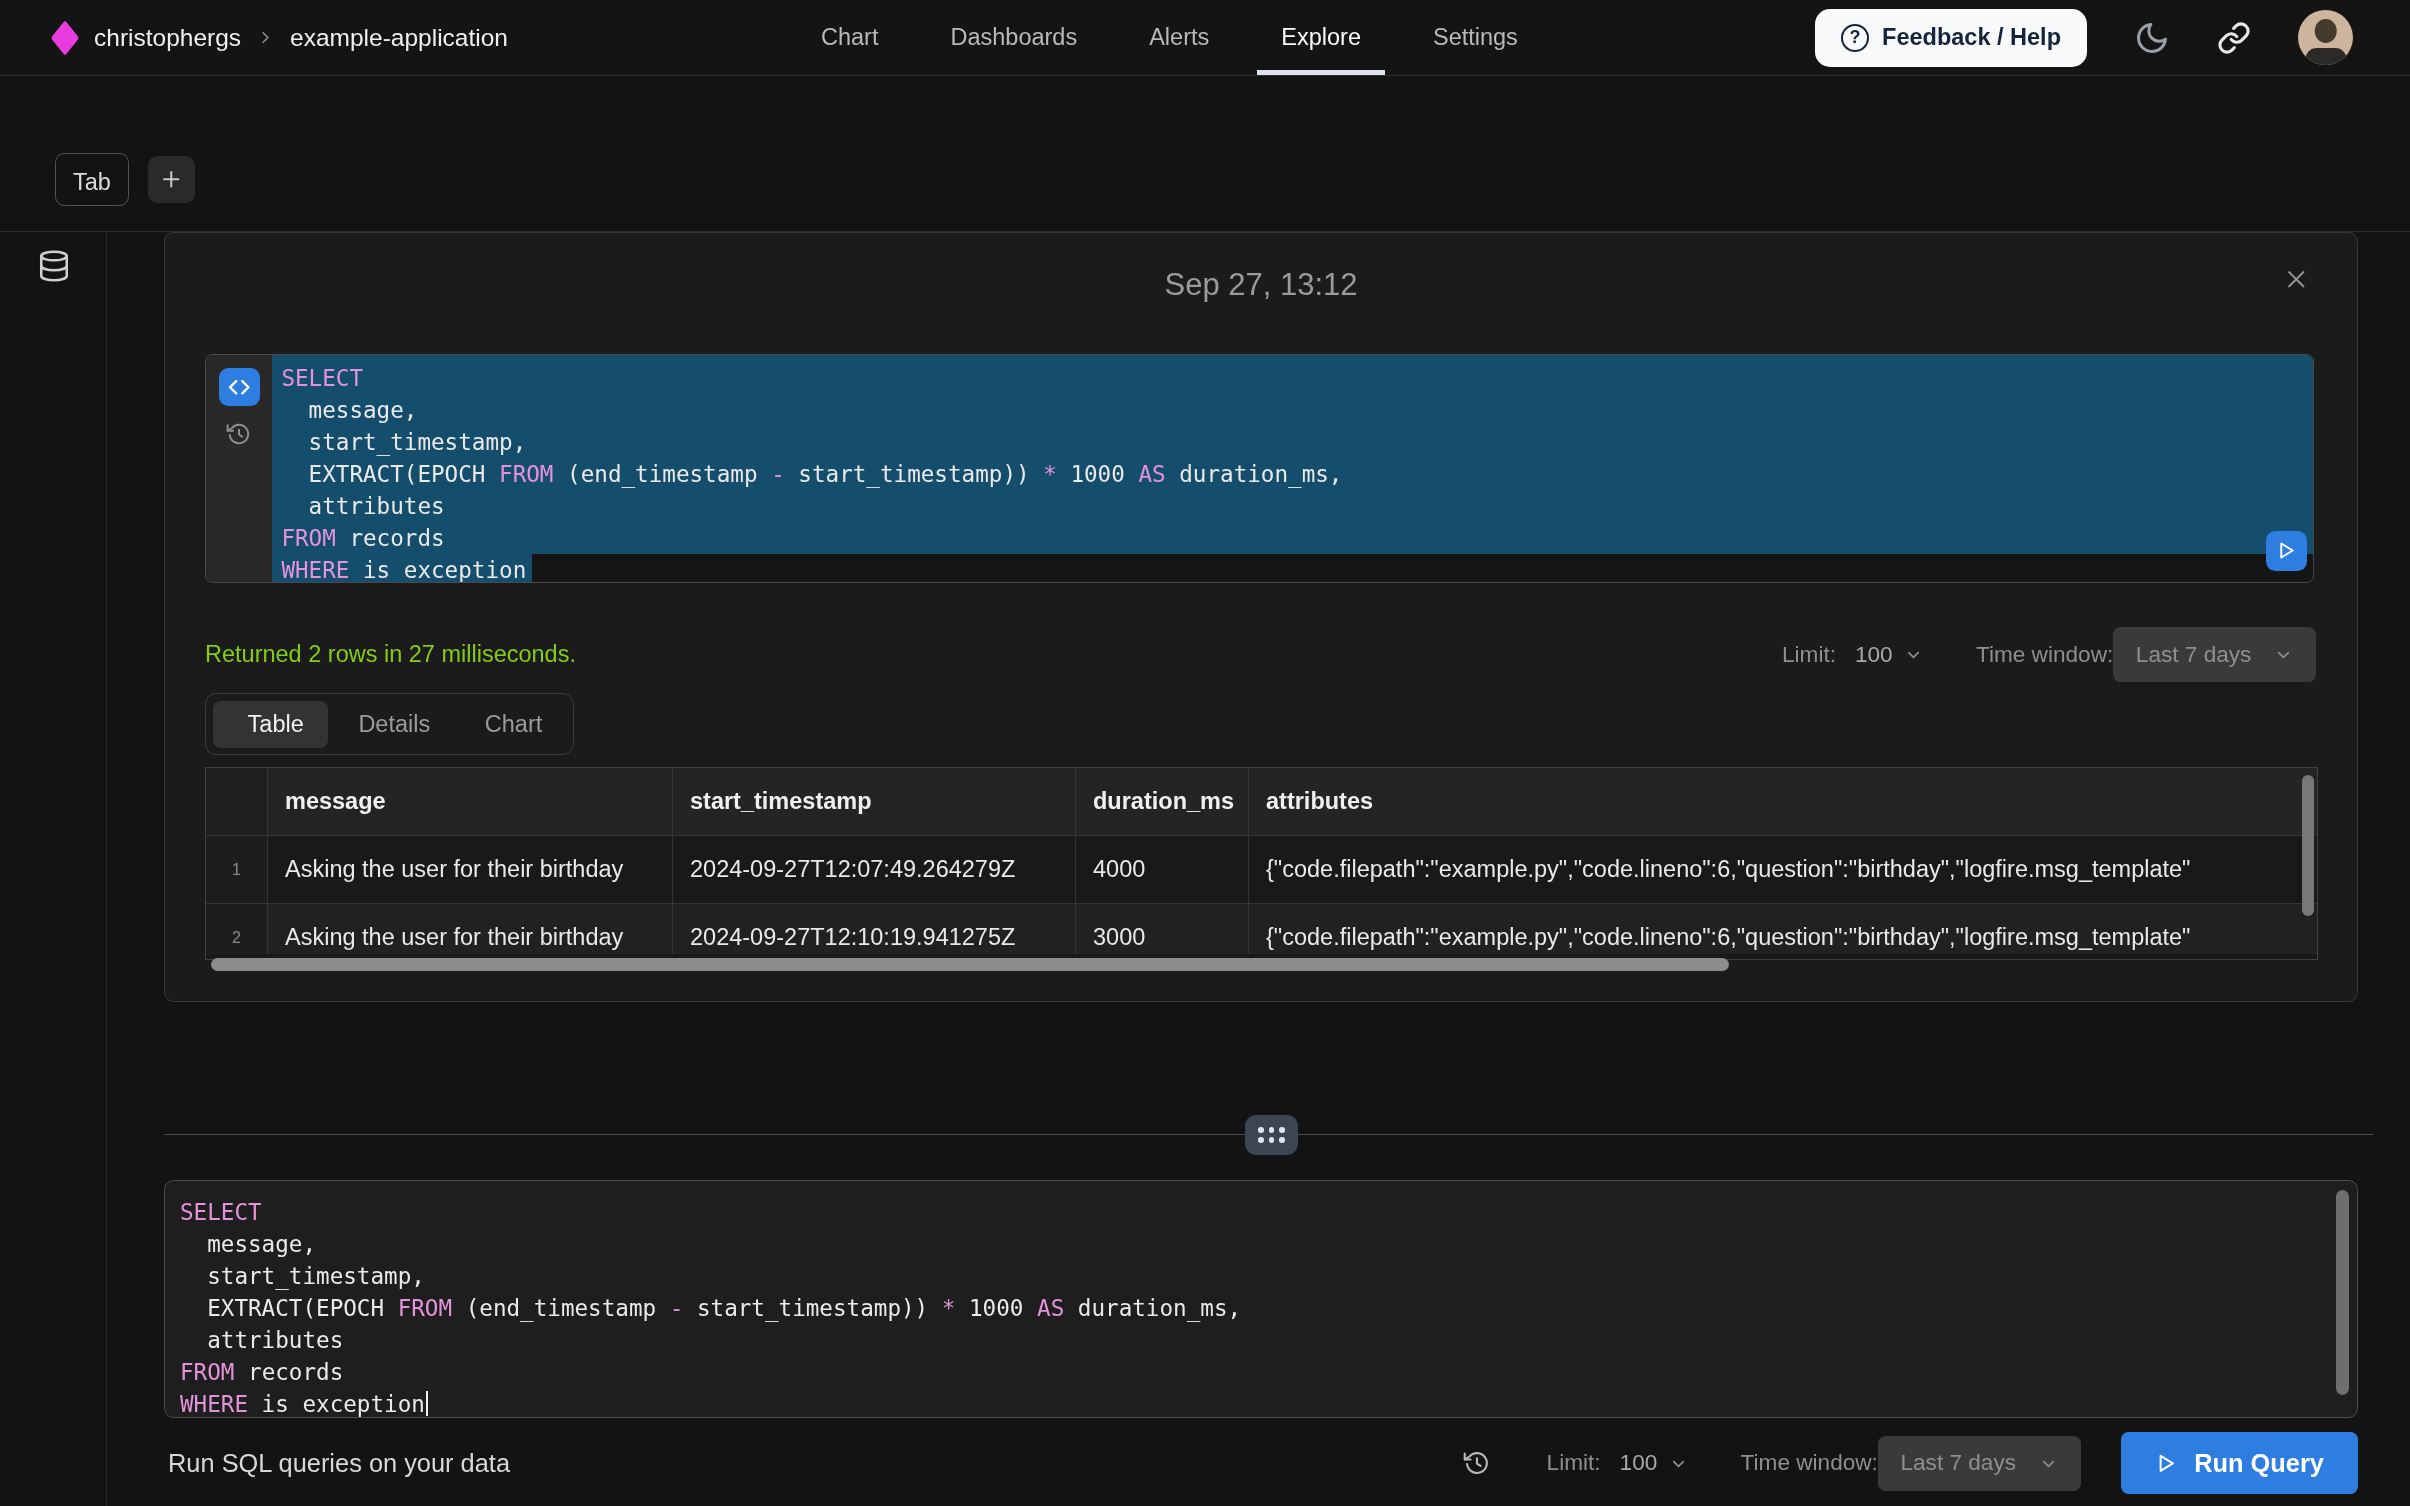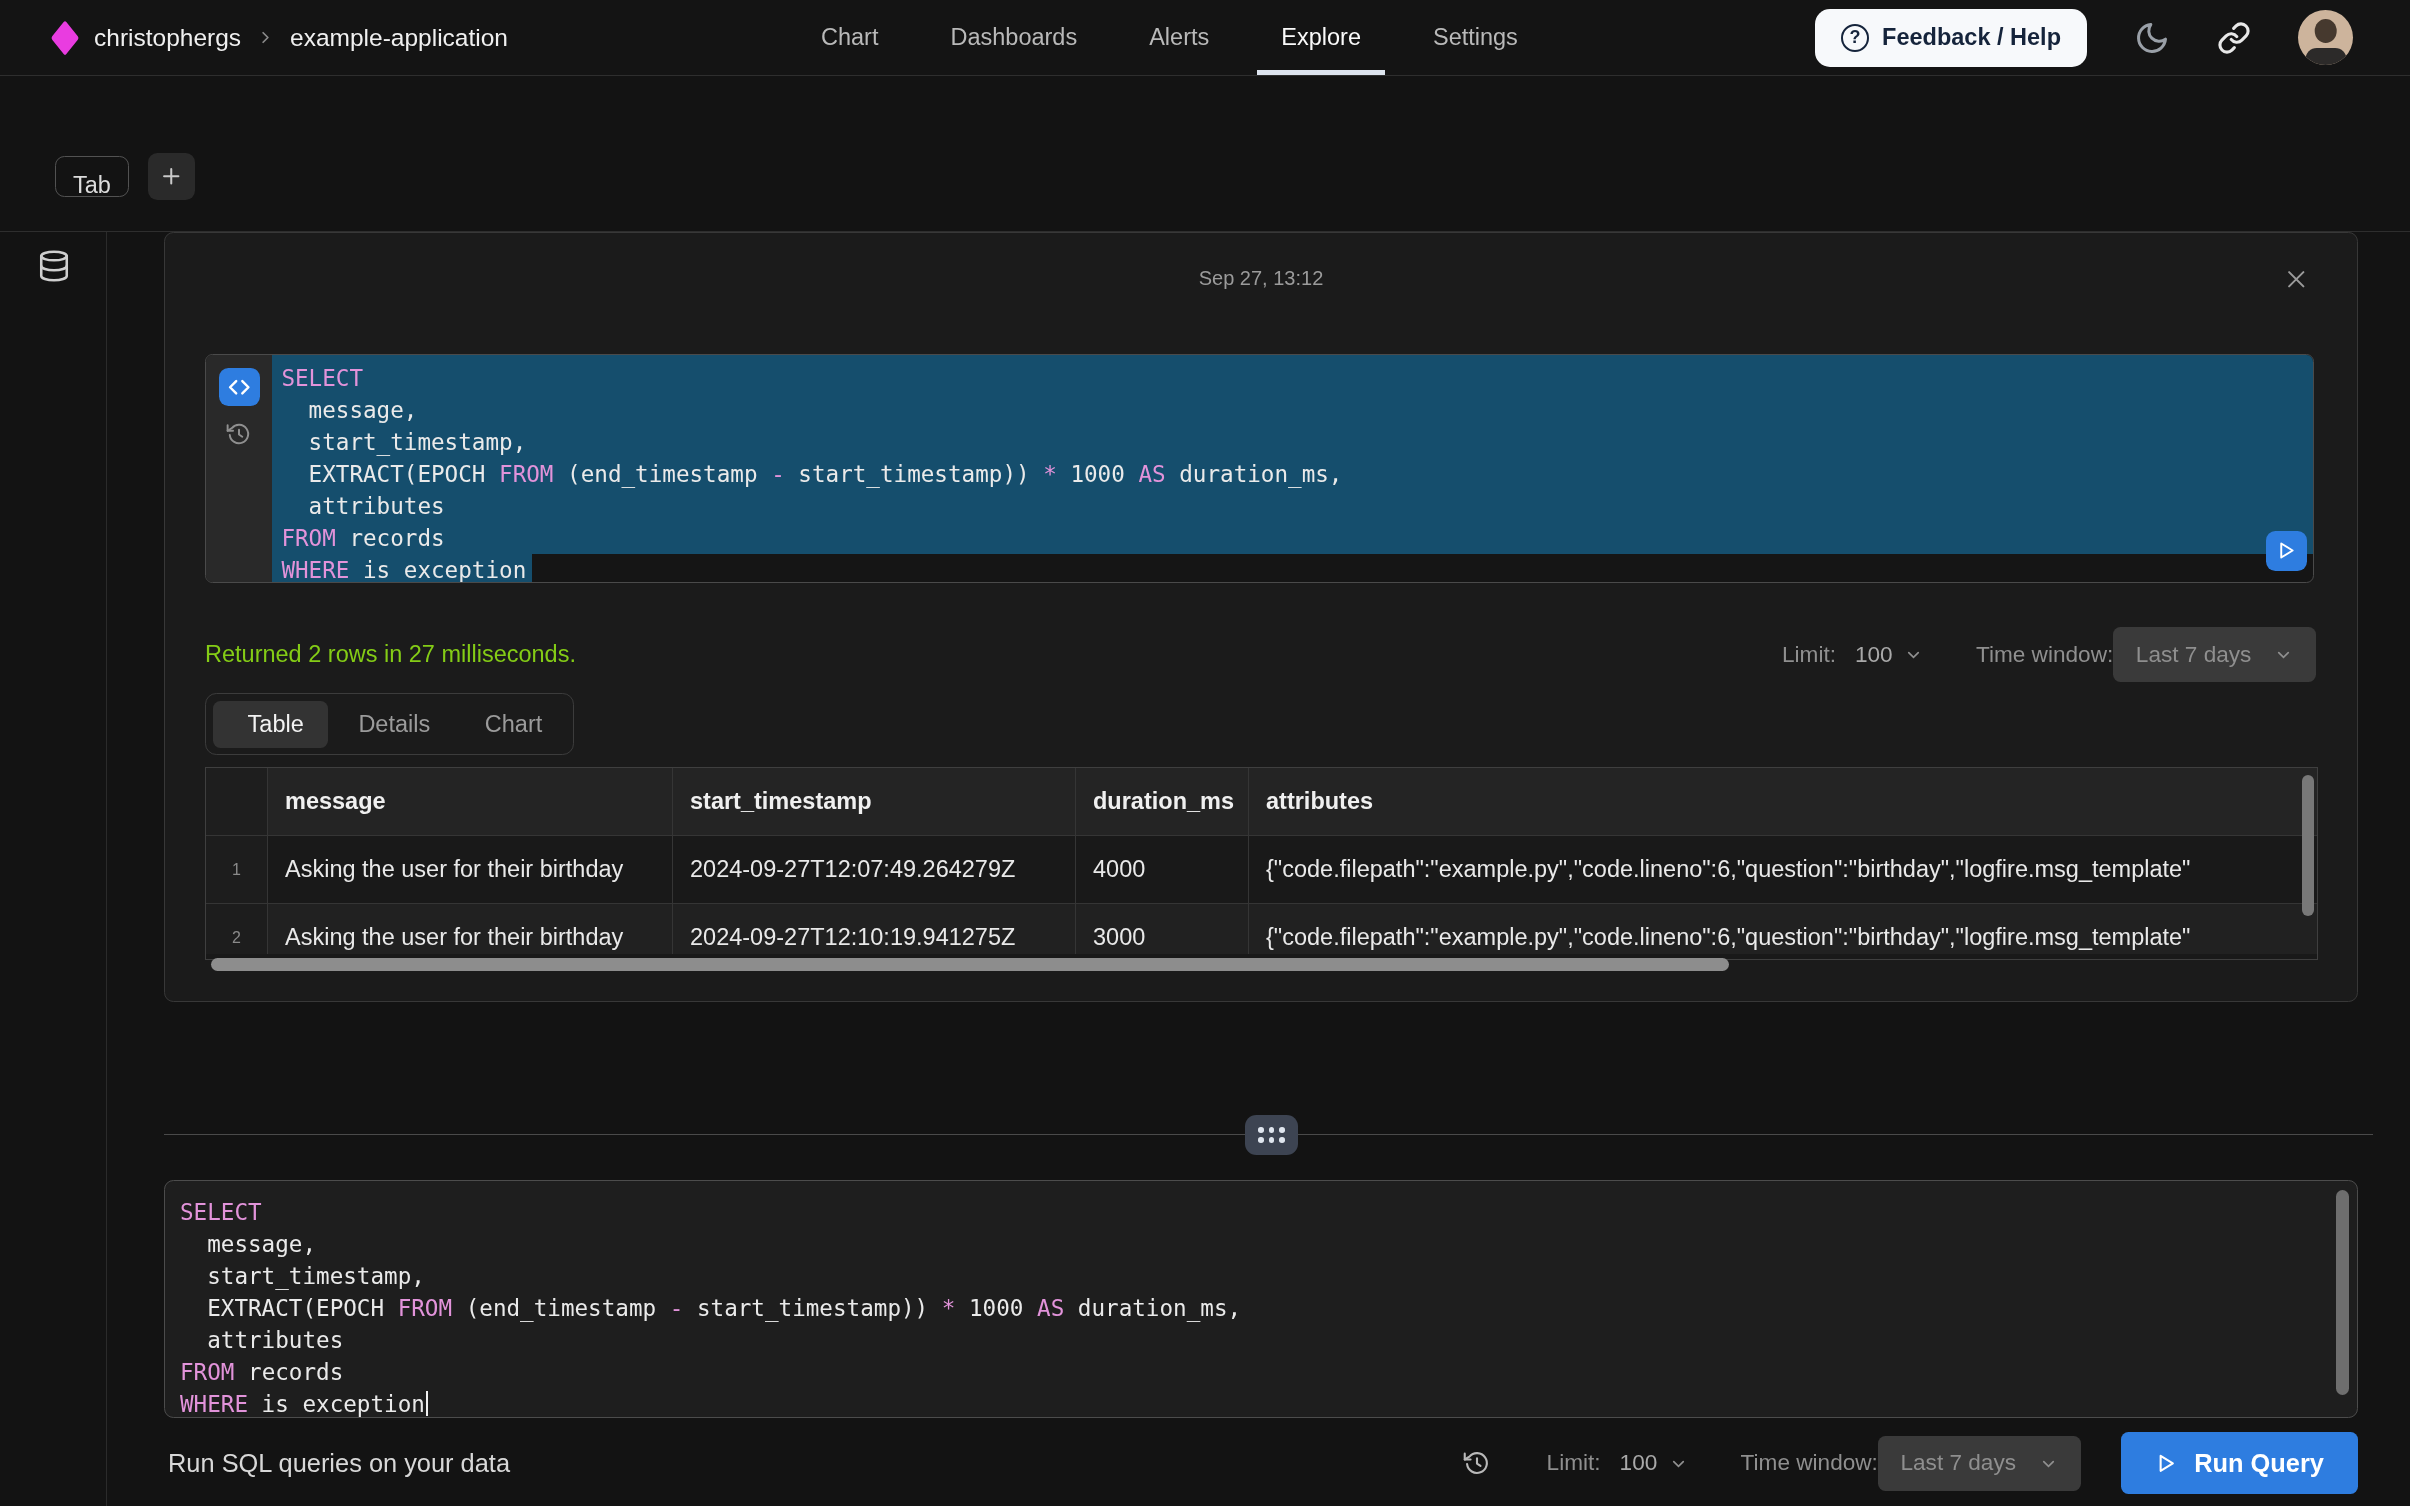--- a/index.html
+++ b/index.html
@@ -24,31 +24,31 @@
   .navright{position:absolute;right:58px;top:0;height:75px;display:flex;align-items:center;gap:47px;}
   .feedback{height:58px;padding:0 26px;background:#f7f9fb;border:none;border-radius:15px;display:flex;align-items:center;gap:13px;color:#15243b;font-size:23.5px;font-weight:600;cursor:pointer;}
   .qmark{width:28px;height:28px;border:2.4px solid #15243b;border-radius:50%;display:flex;align-items:center;justify-content:center;font-size:18px;font-weight:700;}
   .iconbtn{background:none;border:none;display:flex;align-items:center;justify-content:center;cursor:pointer;}
   .avatar{width:55px;height:55px;border-radius:50%;background:#cdb49c;position:relative;overflow:hidden;cursor:pointer;}
   .avatar::before{content:"";position:absolute;left:50%;top:8.5px;transform:translateX(-50%);width:22.6px;height:24.5px;border-radius:50%;background:#46392e;}
   .avatar::after{content:"";position:absolute;left:50%;bottom:-7.5px;transform:translateX(-50%);width:41px;height:24.5px;border-radius:11.3px 11.3px 0 0;background:#2c2a29;}
 
   
   .tabrow{position:absolute;top:153px;left:55px;display:flex;gap:19px;align-items:center;}
-  .tab-chip{height:41px;padding:15px 17px;border:0.9px solid #525252;border-radius:9.4px;background:transparent;color:#dcdcdc;font-size:23.5px;cursor:pointer;}
+  .tab-chip{height:53px;padding:15px 17px;border:0.9px solid #525252;border-radius:9.4px;background:transparent;color:#dcdcdc;font-size:23.5px;cursor:pointer;}
   .add-tab{width:47px;height:47px;background:#2a2a2a;border:none;border-radius:9.4px;display:flex;align-items:center;justify-content:center;cursor:pointer;}
   .hdivider{position:absolute;top:231px;left:0;width:2411px;height:0.9px;background:#2e2e2e;}
 
   
   .rail{position:absolute;top:232px;left:0;width:107px;height:1275px;border-right:0.9px solid #2b2b2b;}
   .db-btn{margin:13px 0 0 33px;width:41px;height:41px;background:none;border:none;display:flex;align-items:center;justify-content:center;cursor:pointer;}
 
   
   .card{position:absolute;left:164px;top:232px;width:2194px;height:770px;background:#1b1b1b;border:0.9px solid #383838;border-radius:9.4px;}
-  .ts{position:absolute;top:34px;left:0;right:0;text-align:center;color:#9b9b9b;font-size:20px;}
+  .ts{position:absolute;top:34px;left:0;right:0;text-align:center;color:#9b9b9b;font-size:31px;}
   .close-btn{position:absolute;top:28px;right:43px;width:36px;height:36px;background:none;border:none;display:flex;align-items:center;justify-content:center;cursor:pointer;}
 
   .codeblock{position:absolute;left:40px;top:121px;width:2109px;height:229px;background:#151515;border:0.9px solid #4a4a4a;border-radius:7.5px;display:flex;overflow:hidden;}
   .gutter{width:66px;background:#292929;display:flex;flex-direction:column;align-items:center;padding-top:13px;gap:15px;flex-shrink:0;}
   .code-btn{width:41px;height:38px;border-radius:9.4px;background:var(--accent);border:none;display:flex;align-items:center;justify-content:center;cursor:pointer;}
   .hist-btn{background:none;border:none;cursor:pointer;display:flex;}
   .code-area{flex:1;position:relative;font-family:"DejaVu Sans Mono",monospace;font-size:22.6px;cursor:text;}
   .code-line{height:32px;line-height:32px;white-space:pre;padding-left:9.4px;}
   .kw{color:var(--kw);}
   .pl{color:#eaeaea;}

